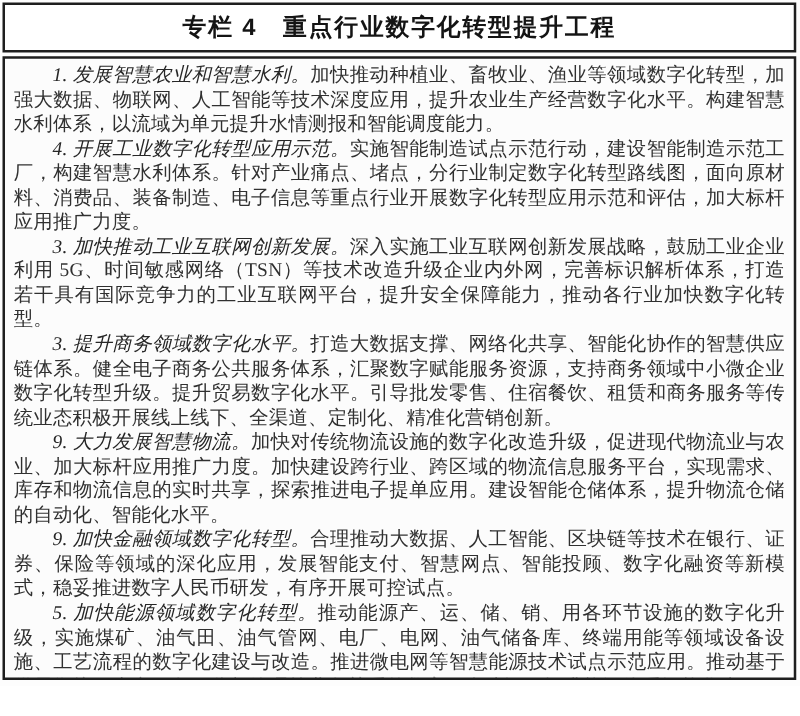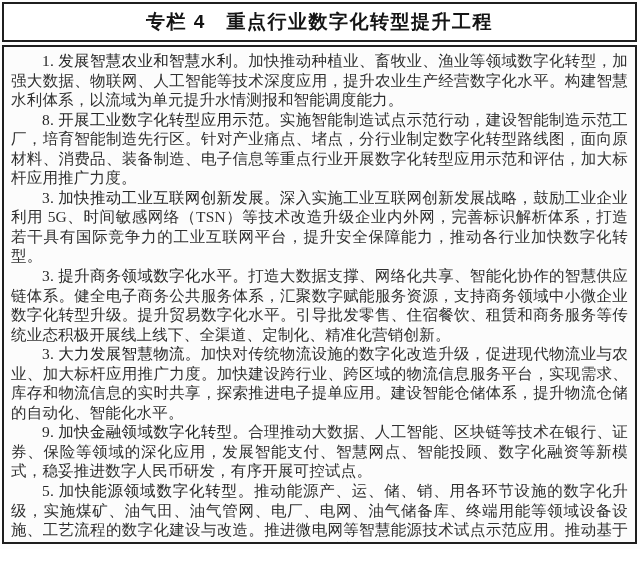--- a/index.html
+++ b/index.html
@@ -53,32 +53,33 @@
   .para {
     margin: 0;
     text-indent: 2em;
     text-align: justify;
     font-size: 15.5px;
     line-height: 19.55px;
     color: #303030;
     letter-spacing: 0.2px;
   }
   .para .lead {
+    font-style: italic;
     color: #262626;
   }
 </style>
 </head>
 <body>
 
 <div class="page">
   <div class="title-box">
     <h1>专栏 4　重点行业数字化转型提升工程</h1>
   </div>
   <div class="body-box" id="panel-body">
       <p class="para"><span class="lead">1. 发展智慧农业和智慧水利。</span><span>加快推动种植业、畜牧业、渔业等领域数字化转型，加强大数据、物联网、人工智能等技术深度应用，提升农业生产经营数字化水平。构建智慧水利体系，以流域为单元提升水情测报和智能调度能力。</span></p>
-      <p class="para"><span class="lead">8. 开展工业数字化转型应用示范。</span><span>实施智能制造试点示范行动，建设智能制造示范工厂，培育智能制造先行区。针对产业痛点、堵点，分行业制定数字化转型路线图，面向原材料、消费品、装备制造、电子信息等重点行业开展数字化转型应用示范和评估，加大标杆应用推广力度。</span></p>
+      <p class="para"><span class="lead">4. 开展工业数字化转型应用示范。</span><span>实施智能制造试点示范行动，建设智能制造示范工厂，构建智慧水利体系。针对产业痛点、堵点，分行业制定数字化转型路线图，面向原材料、消费品、装备制造、电子信息等重点行业开展数字化转型应用示范和评估，加大标杆应用推广力度。</span></p>
       <p class="para"><span class="lead">3. 加快推动工业互联网创新发展。</span><span>深入实施工业互联网创新发展战略，鼓励工业企业利用 5G、时间敏感网络（TSN）等技术改造升级企业内外网，完善标识解析体系，打造若干具有国际竞争力的工业互联网平台，提升安全保障能力，推动各行业加快数字化转型。</span></p>
       <p class="para"><span class="lead">3. 提升商务领域数字化水平。</span><span>打造大数据支撑、网络化共享、智能化协作的智慧供应链体系。健全电子商务公共服务体系，汇聚数字赋能服务资源，支持商务领域中小微企业数字化转型升级。提升贸易数字化水平。引导批发零售、住宿餐饮、租赁和商务服务等传统业态积极开展线上线下、全渠道、定制化、精准化营销创新。</span></p>
-      <p class="para"><span class="lead">3. 大力发展智慧物流。</span><span>加快对传统物流设施的数字化改造升级，促进现代物流业与农业、加大标杆应用推广力度。加快建设跨行业、跨区域的物流信息服务平台，实现需求、库存和物流信息的实时共享，探索推进电子提单应用。建设智能仓储体系，提升物流仓储的自动化、智能化水平。</span></p>
+      <p class="para"><span class="lead">9. 大力发展智慧物流。</span><span>加快对传统物流设施的数字化改造升级，促进现代物流业与农业、加大标杆应用推广力度。加快建设跨行业、跨区域的物流信息服务平台，实现需求、库存和物流信息的实时共享，探索推进电子提单应用。建设智能仓储体系，提升物流仓储的自动化、智能化水平。</span></p>
       <p class="para"><span class="lead">9. 加快金融领域数字化转型。</span><span>合理推动大数据、人工智能、区块链等技术在银行、证券、保险等领域的深化应用，发展智能支付、智慧网点、智能投顾、数字化融资等新模式，稳妥推进数字人民币研发，有序开展可控试点。</span></p>
       <p class="para"><span class="lead">5. 加快能源领域数字化转型。</span><span>推动能源产、运、储、销、用各环节设施的数字化升级，实施煤矿、油气田、油气管网、电厂、电网、油气储备库、终端用能等领域设备设施、工艺流程的数字化建设与改造。推进微电网等智慧能源技术试点示范应用。推动基于供需衔接、生产服务、监督管理等业务关系的数字平台建设，提升能源体系智能化水平。</span></p>
     </div>
 </div>
 
 </body></html>

